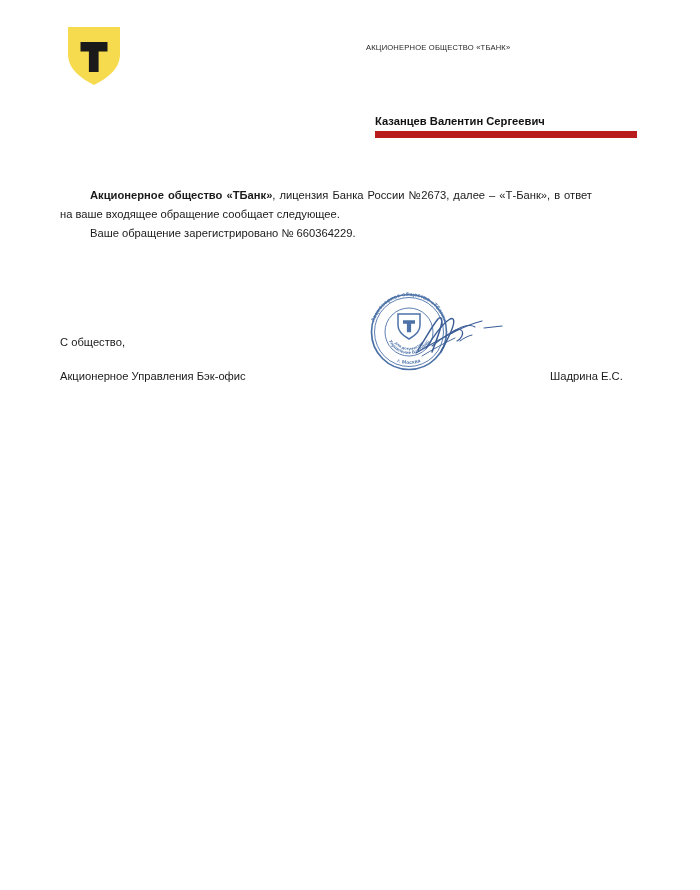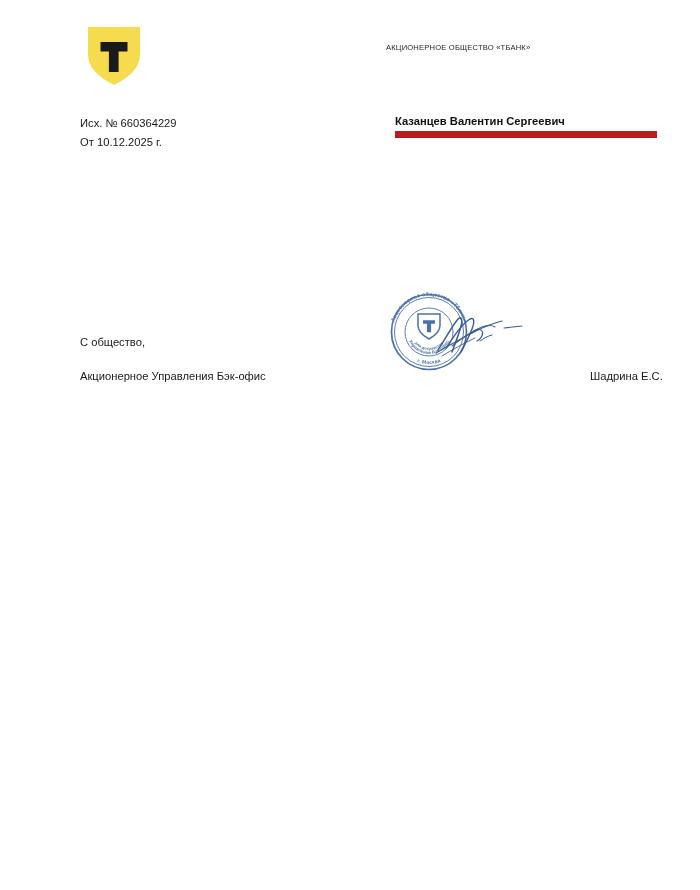--- a/index.html
+++ b/index.html
@@ -14,21 +14,20 @@
     font-family: "Liberation Sans", sans-serif;
     color: #1a1a1a;
     -webkit-font-smoothing: antialiased;
   }
 
   .page {
     position: absolute;
     inset: 0;
     background: #ffffff;
     overflow: hidden;
-    margin-left: 20px;
   }
 
   
   .logo {
     position: absolute;
     left: 68px;
     top: 27px;
     width: 52px;
     height: 58px;
   }
@@ -119,21 +118,21 @@
   }
   .closing-title {
     position: absolute;
     left: 60px;
     top: 370px;
     font-size: 11.2px;
     color: #1a1a1a;
   }
   .closing-signer {
     position: absolute;
-    left: 532px;
+    left: 512px;
     top: 370px;
     font-size: 11.2px;
     color: #1a1a1a;
     padding-left: 38px;
   }
 </style>
 </head>
 <body>
 
 <div class="page">
@@ -142,29 +141,29 @@
     <svg viewBox="0 0 52 58" xmlns="http://www.w3.org/2000/svg">
       <path d="M0 0 H52 V27 C52 41 41 50.5 26 58 C11 50.5 0 41 0 27 Z" fill="#F7DB4E"></path>
       <path d="M12.5 15 H39.5 V24.5 H30.6 V45 H20.9 V24.5 H12.5 Z" fill="#1A1A1A"></path>
     </svg>
   </div>
 
   <div class="company-header">
     <div>АКЦИОНЕРНОЕ ОБЩЕСТВО «ТБАНК»</div>
   </div>
 
-  <div class="ref-block">
-    <div>Исх. № 660364229</div>
-    <div>От 10.12.2025 г.</div>
-  </div>
 
   <div class="addressee">
     <div class="addressee-name">Казанцев Валентин Сергеевич</div>
   </div>
 
+  <div class="body-text">
+    <p><span class="b">Акционерное общество  «ТБанк»</span><span>, лицензия Банка России №2673, далее – «Т-Банк», в ответ на ваше входящее обращение сообщает следующее.</span></p>
+    <p class="last">Ваше обращение зарегистрировано № 660364229.</p>
+  </div>
 
   <div class="seal-wrap">
     <svg viewBox="0 0 160 88" xmlns="http://www.w3.org/2000/svg">
       <defs>
         <path id="arcTop" d="M 17 46 A 36 36 0 0 1 89 46"></path>
         <path id="arcBot" d="M 21 46 A 32 32 0 0 0 85 46"></path>
         <path id="arcIn1" d="M 31 46 A 22 22 0 0 0 75 46"></path>
         <path id="arcIn2" d="M 35 46 A 18 18 0 0 0 71 46"></path>
       </defs>
 

